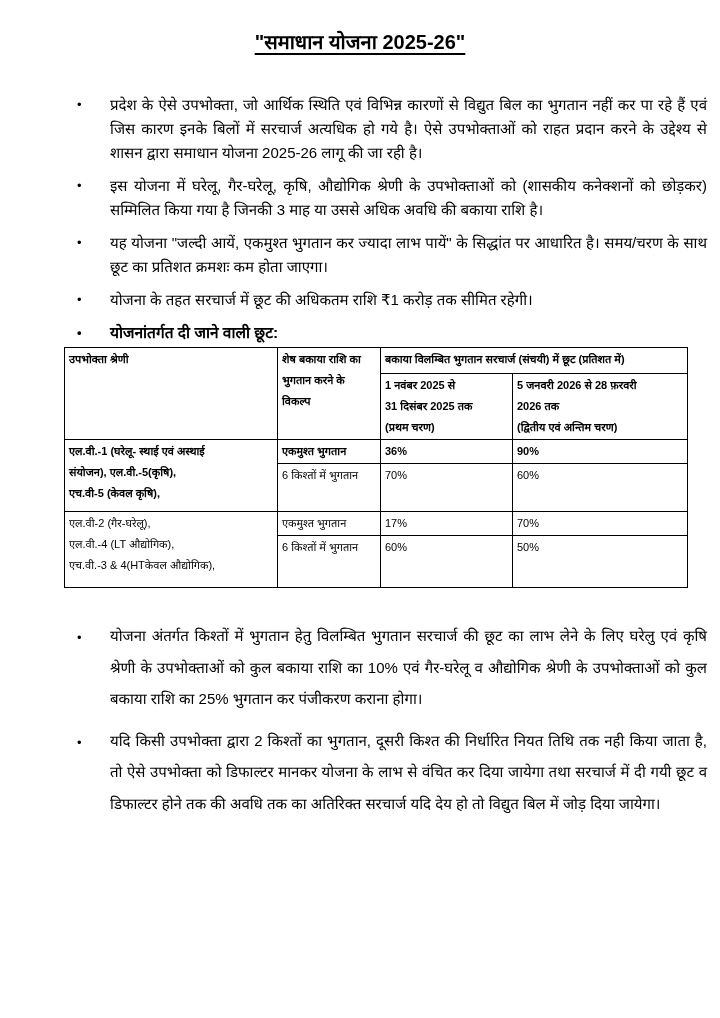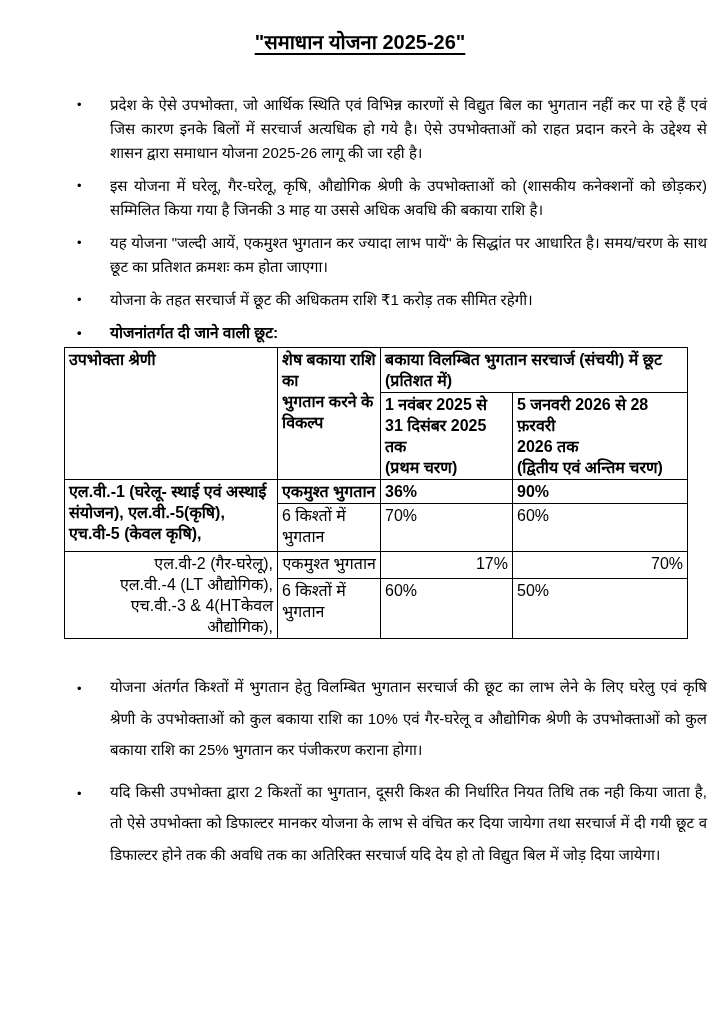--- a/index.html
+++ b/index.html
@@ -49,35 +49,35 @@
   table.discount {
     margin-left: 64px;
     width: 623px;
     border-collapse: collapse;
     table-layout: fixed;
   }
   table.discount td {
     border: 1.6px solid #000000;
     vertical-align: top;
     padding: 1px 4px;
-    font-size: 16px;
+    font-size: 11px;
     line-height: 21px;
     overflow: hidden;
   }
   table.discount td.hdr { font-weight: bold; }
   .pre { white-space: pre-line; }
   col.c1 { width: 213px; }
   col.c2 { width: 103px; }
   col.c3 { width: 132px; }
   col.c4 { width: 175px; }
   tr.hrow1 { height: 26px; }
   tr.hrow2 { height: 66px; }
   tr.g1a { height: 22px; font-weight: bold; }
   tr.g1b { height: 48px; }
-  tr.g2a { height: 20px; text-align: right; }
+  tr.g2a { height: 20px; }
   tr.g2b { height: 52px; }
   .closing {
     margin-top: 32px;
   }
   .closing .bullet {
     line-height: 31.5px;
     margin-bottom: 10px;
   }
   .closing .dot { top: 2px; }
 </style>

